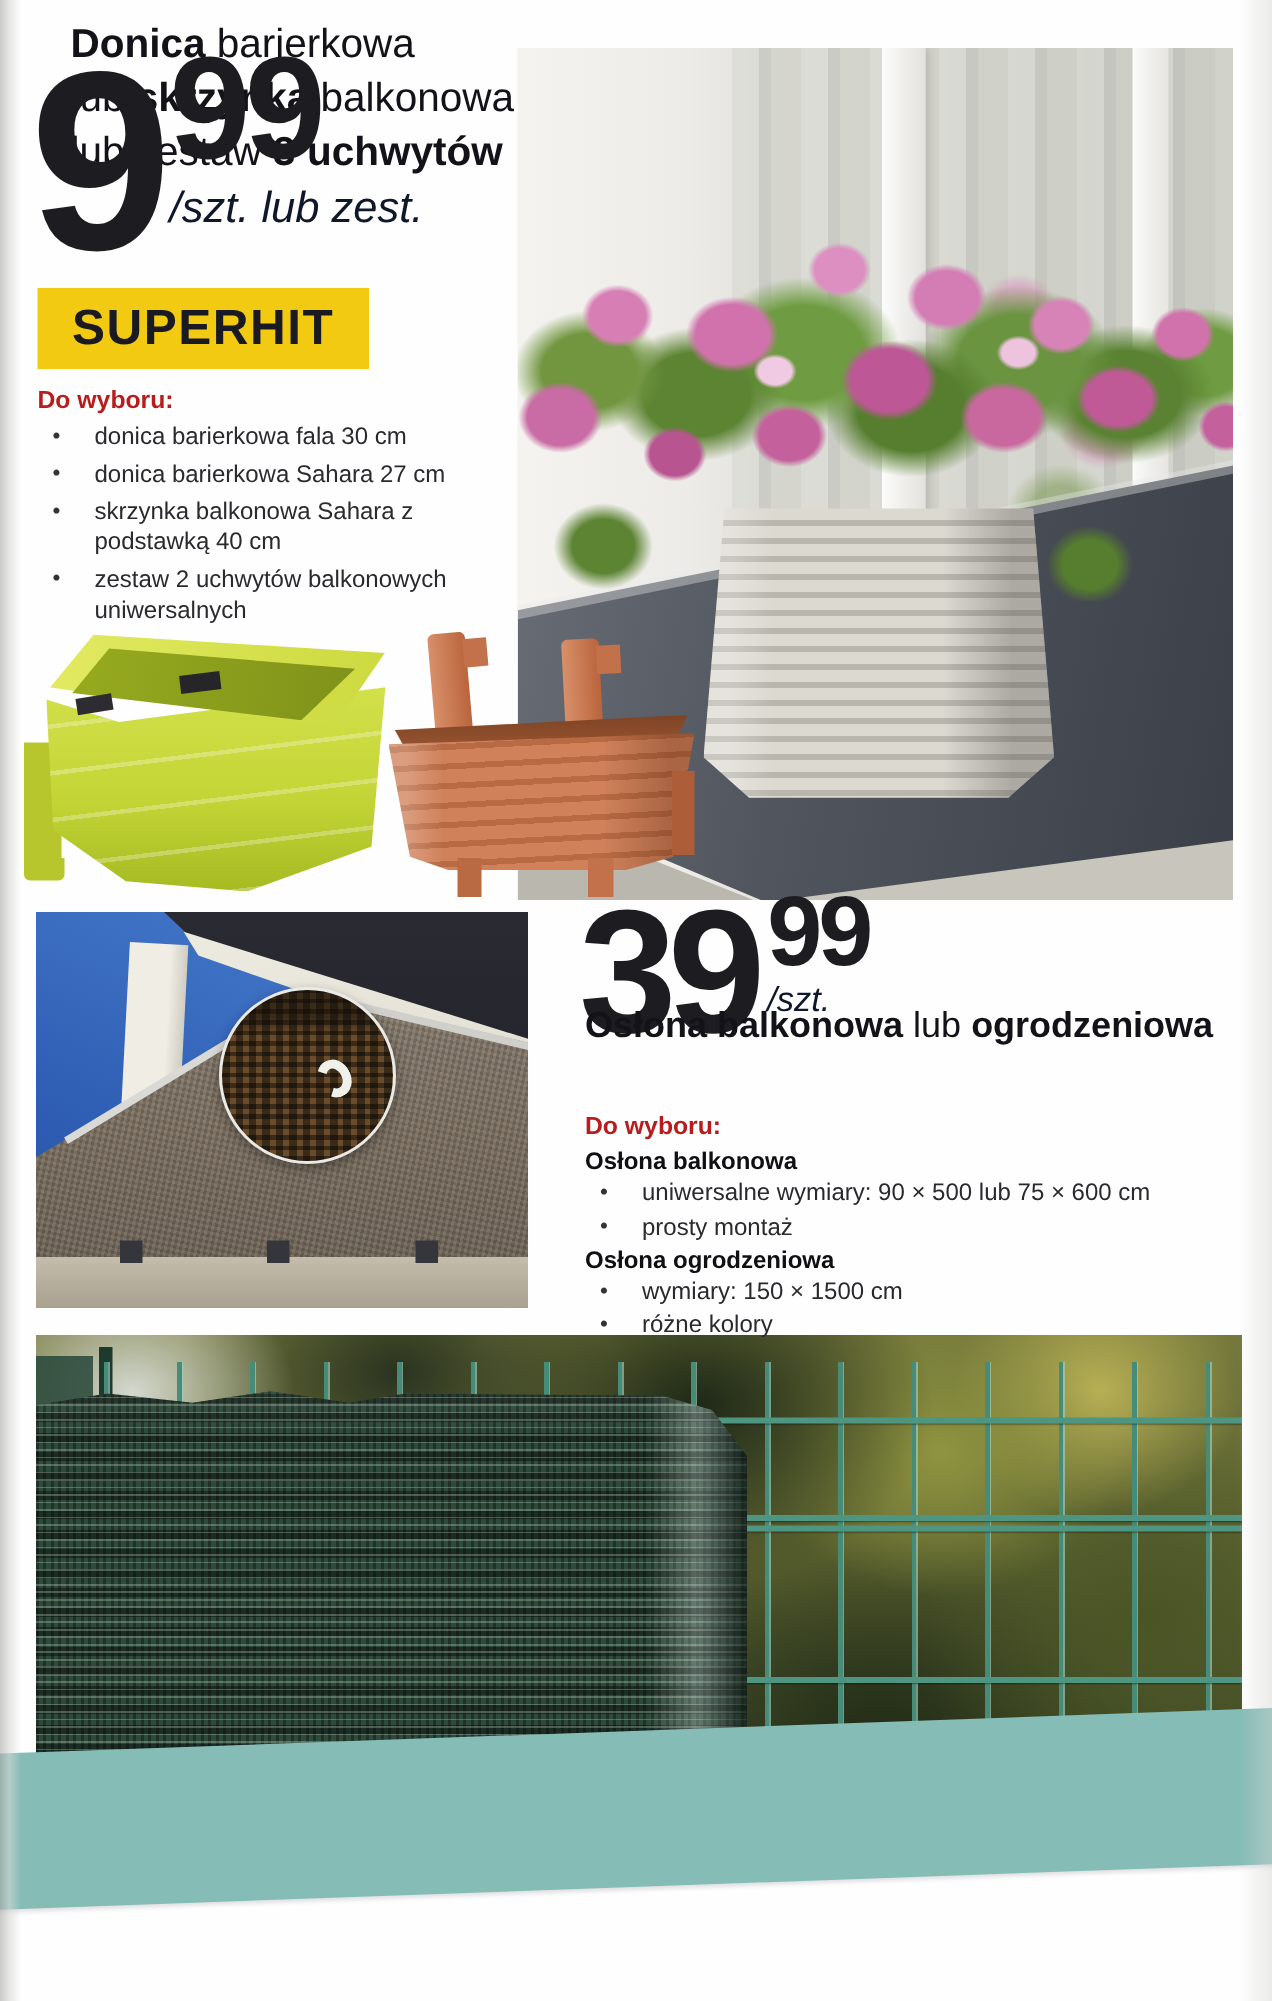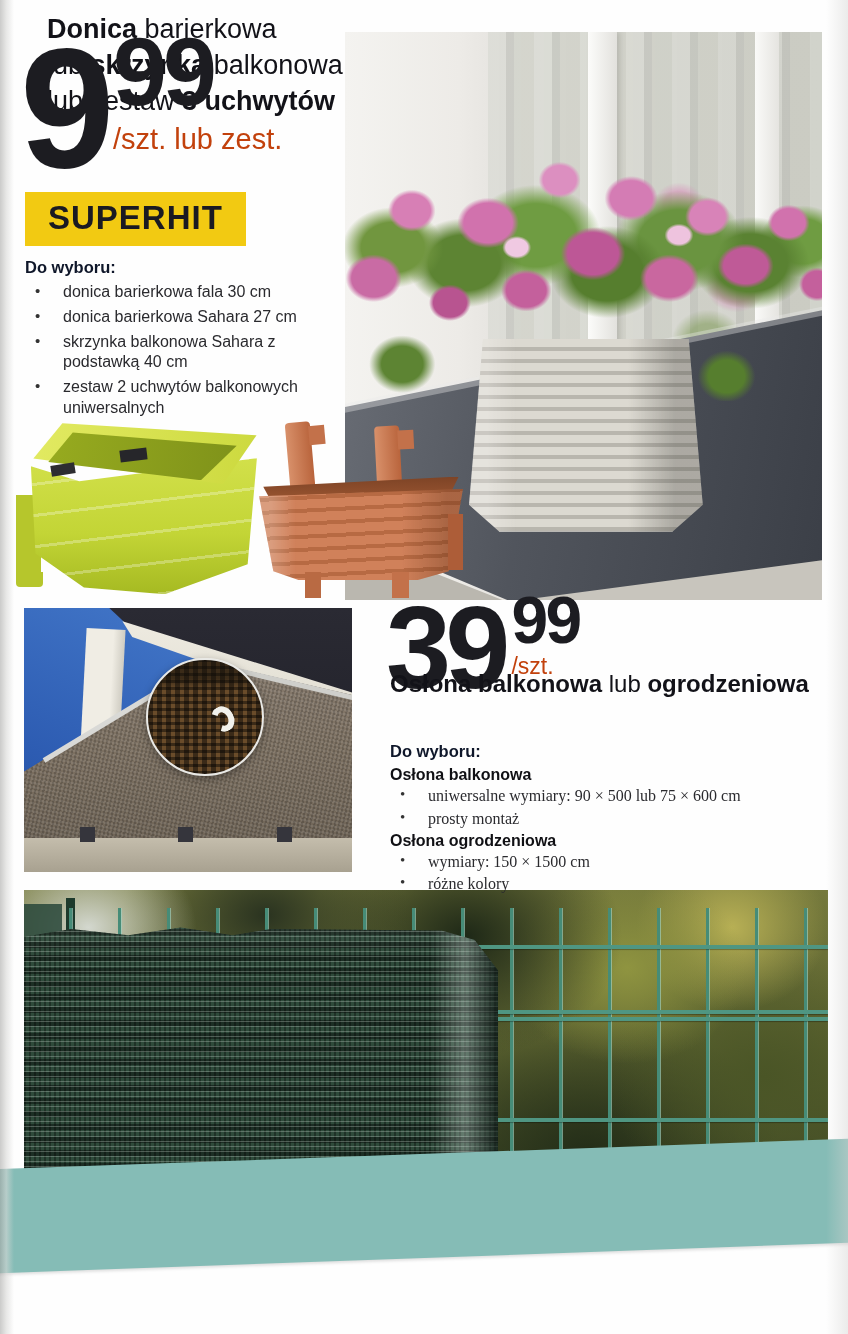--- a/index.html
+++ b/index.html
@@ -18,44 +18,44 @@
     opacity:.6; z-index:60; pointer-events:none; }
   .edge-r { right:0; top:0; width:22px; height:100%;
     background:linear-gradient(270deg,#d4d4d2,rgba(255,255,255,0));
     opacity:.45; z-index:60; pointer-events:none; }
 
   
   .price { position:absolute; display:flex; align-items:flex-start; color:#1c1c21; font-weight:800; z-index:10; }
   .price .int  { line-height:.76; letter-spacing:-0.05em; }
   .price .col  { display:flex; flex-direction:column; margin-left:7px; margin-top:-8px; }
   .price .dec  { line-height:.74; letter-spacing:-0.04em; }
-  .price .unit { font-weight:400; color:#c2410c; }
+  .price .unit { font-weight:400; color:#0f172a;font-style:italic; }
   .price1 { left:20px; top:44px; }
   .price1 .int  { font-size:170px; }
   .price1 .dec  { font-size:97px; }
   .price1 .unit { font-size:29px; margin-top:15px; }
   .price2 { left:386px; top:604px; }
   .price2 .int  { font-size:117px; }
   .price2 .dec  { font-size:66px; }
   .price2 .unit { font-size:23px; margin-top:8px; }
 
   .superhit { position:absolute; left:25px; top:192px; z-index:10;
     background:#f2ca12; color:#1a1a22; font-size:33px; font-weight:800;
     letter-spacing:1px; padding:7px 23px 9px; }
 
   
   .choices { position:absolute; color:#2a2a2e; z-index:10; }
-  .choices .hdr  { font-weight:700; font-size:16.5px; margin-bottom:5px; color:#0f172a; }
+  .choices .hdr  { font-weight:700; font-size:16.5px; margin-bottom:5px; color:#b91c1c; }
   .choices .ghdr { font-weight:700; font-size:16px; margin:2px 0 2px; color:#101014; }
   .choices ul { list-style:none; }
   .choices li { position:relative; padding-left:38px; font-size:16px; line-height:1.3; margin-bottom:4px; }
   .choices li::before { content:"•"; position:absolute; left:10px; top:-1px; font-size:15px; color:#333; }
   .choices1 { left:25px; top:258px; width:282px; }
   .choices2 { left:390px; top:742px; width:448px; }
-  .choices2 li { margin-bottom:2px;font-family:Liberation Serif, serif; }
+  .choices2 li { margin-bottom:2px; }
 
   
   .fl-title { position:absolute; left:47px; top:12px; font-size:27px; line-height:1.33;
     color:#121218; z-index:6; font-weight:400; }
   .fl-title b, .p2-title b { font-weight:800; }
   .p2-title { position:absolute; left:390px; top:670px; font-size:24px; color:#121218; z-index:10; }
 
   
   .photo-flowers { left:345px; top:32px; width:477px; height:568px; overflow:hidden; z-index:1;
     background:linear-gradient(90deg,#f4f3f0 0%,#edebe7 24%,#e6e4e0 32%,#eae9e5 100%); }

